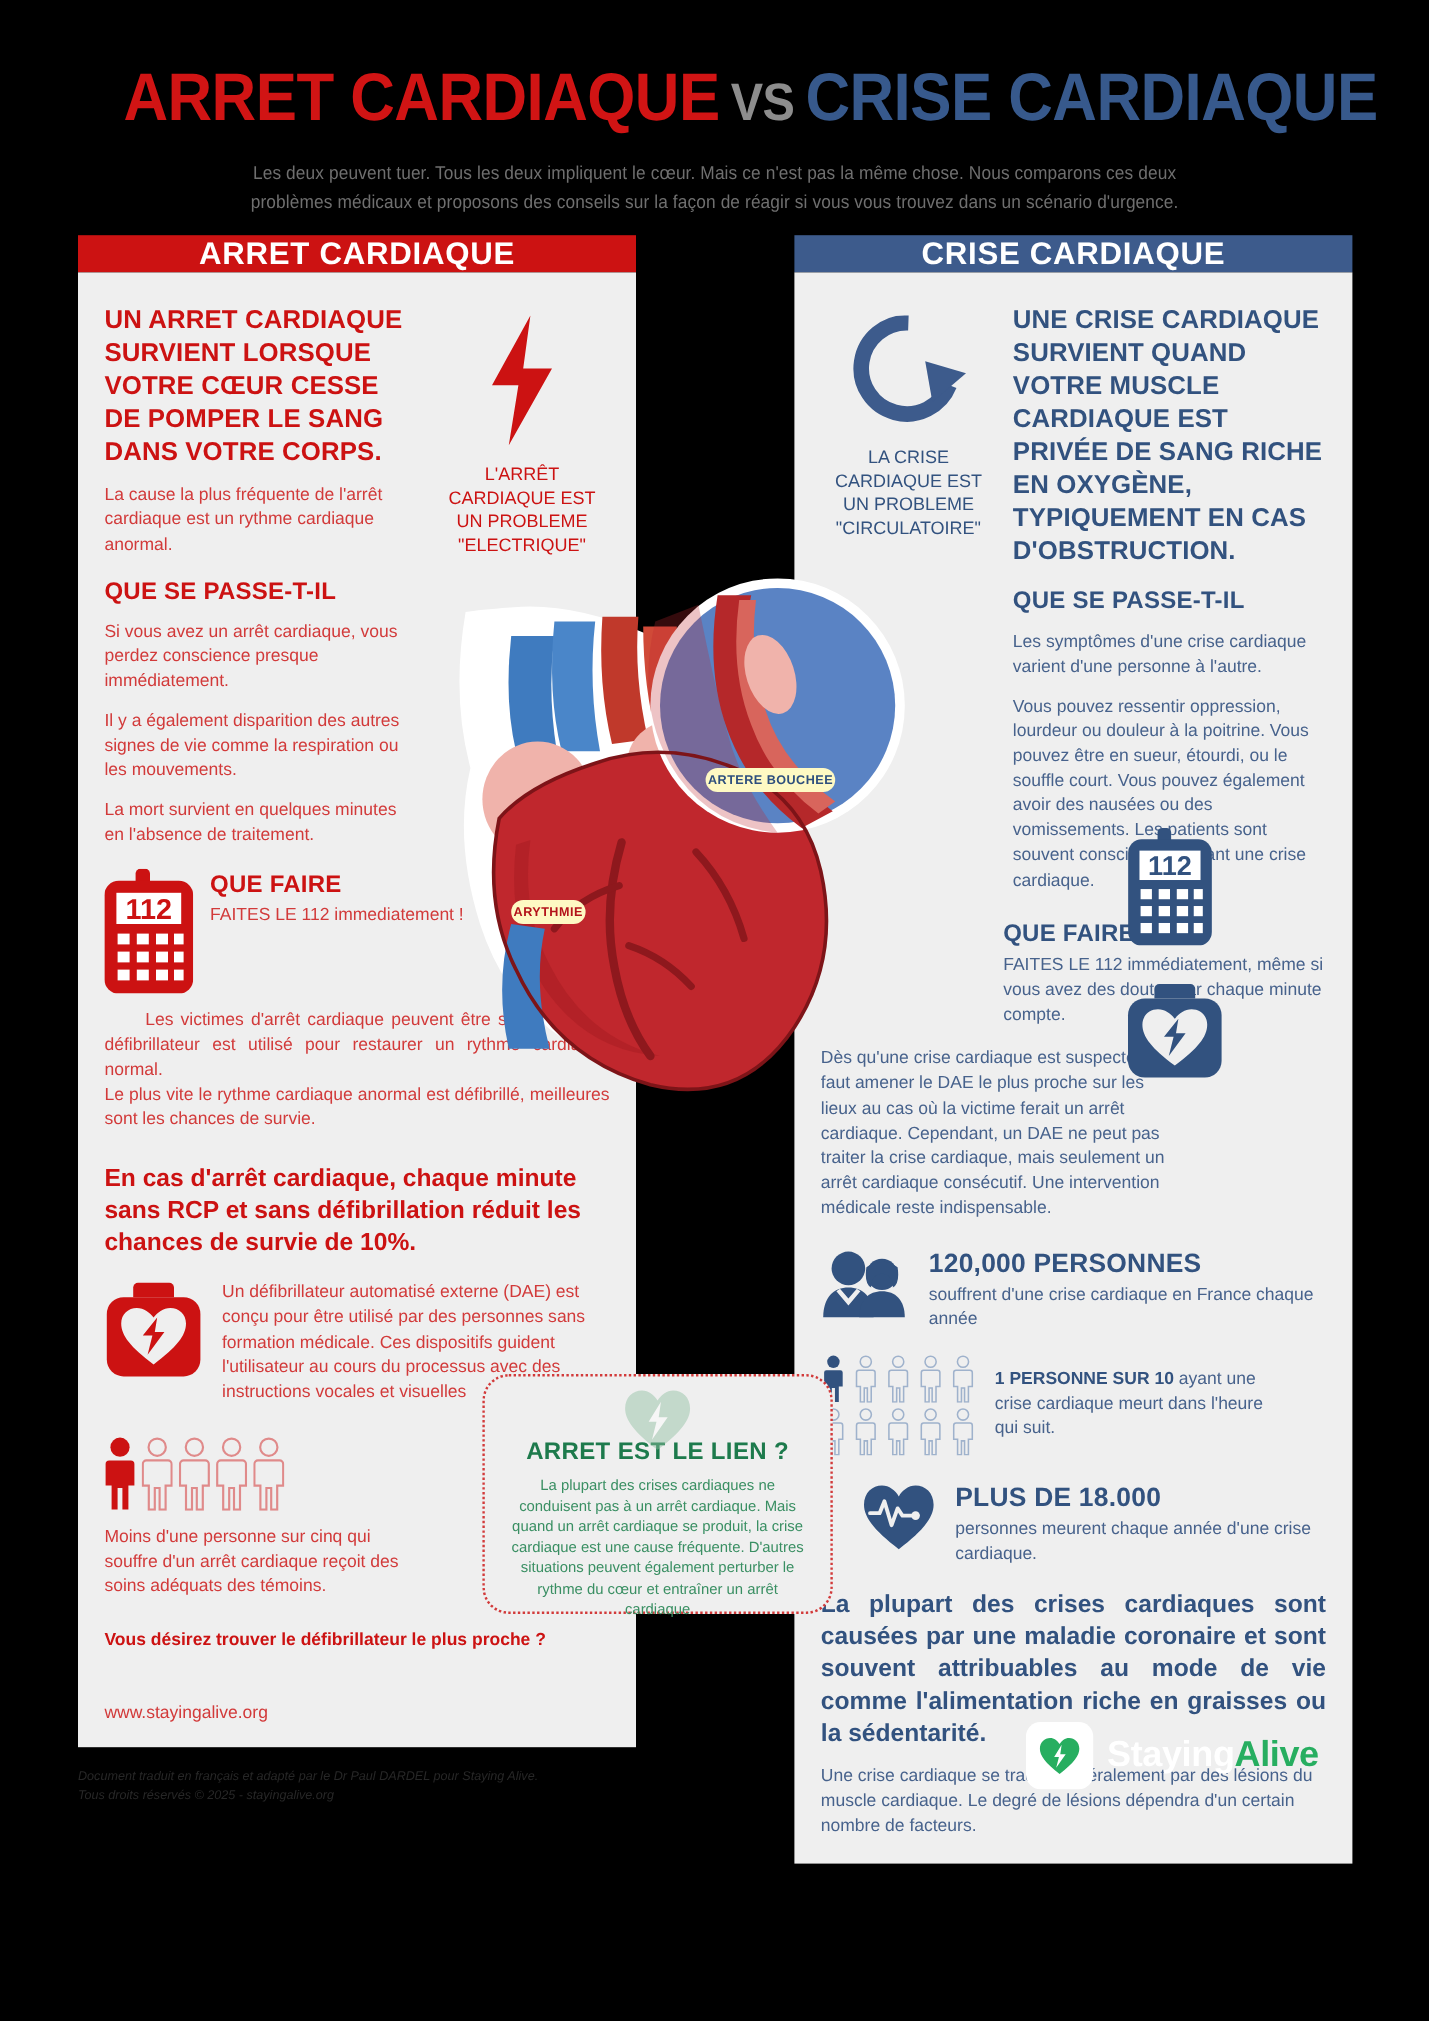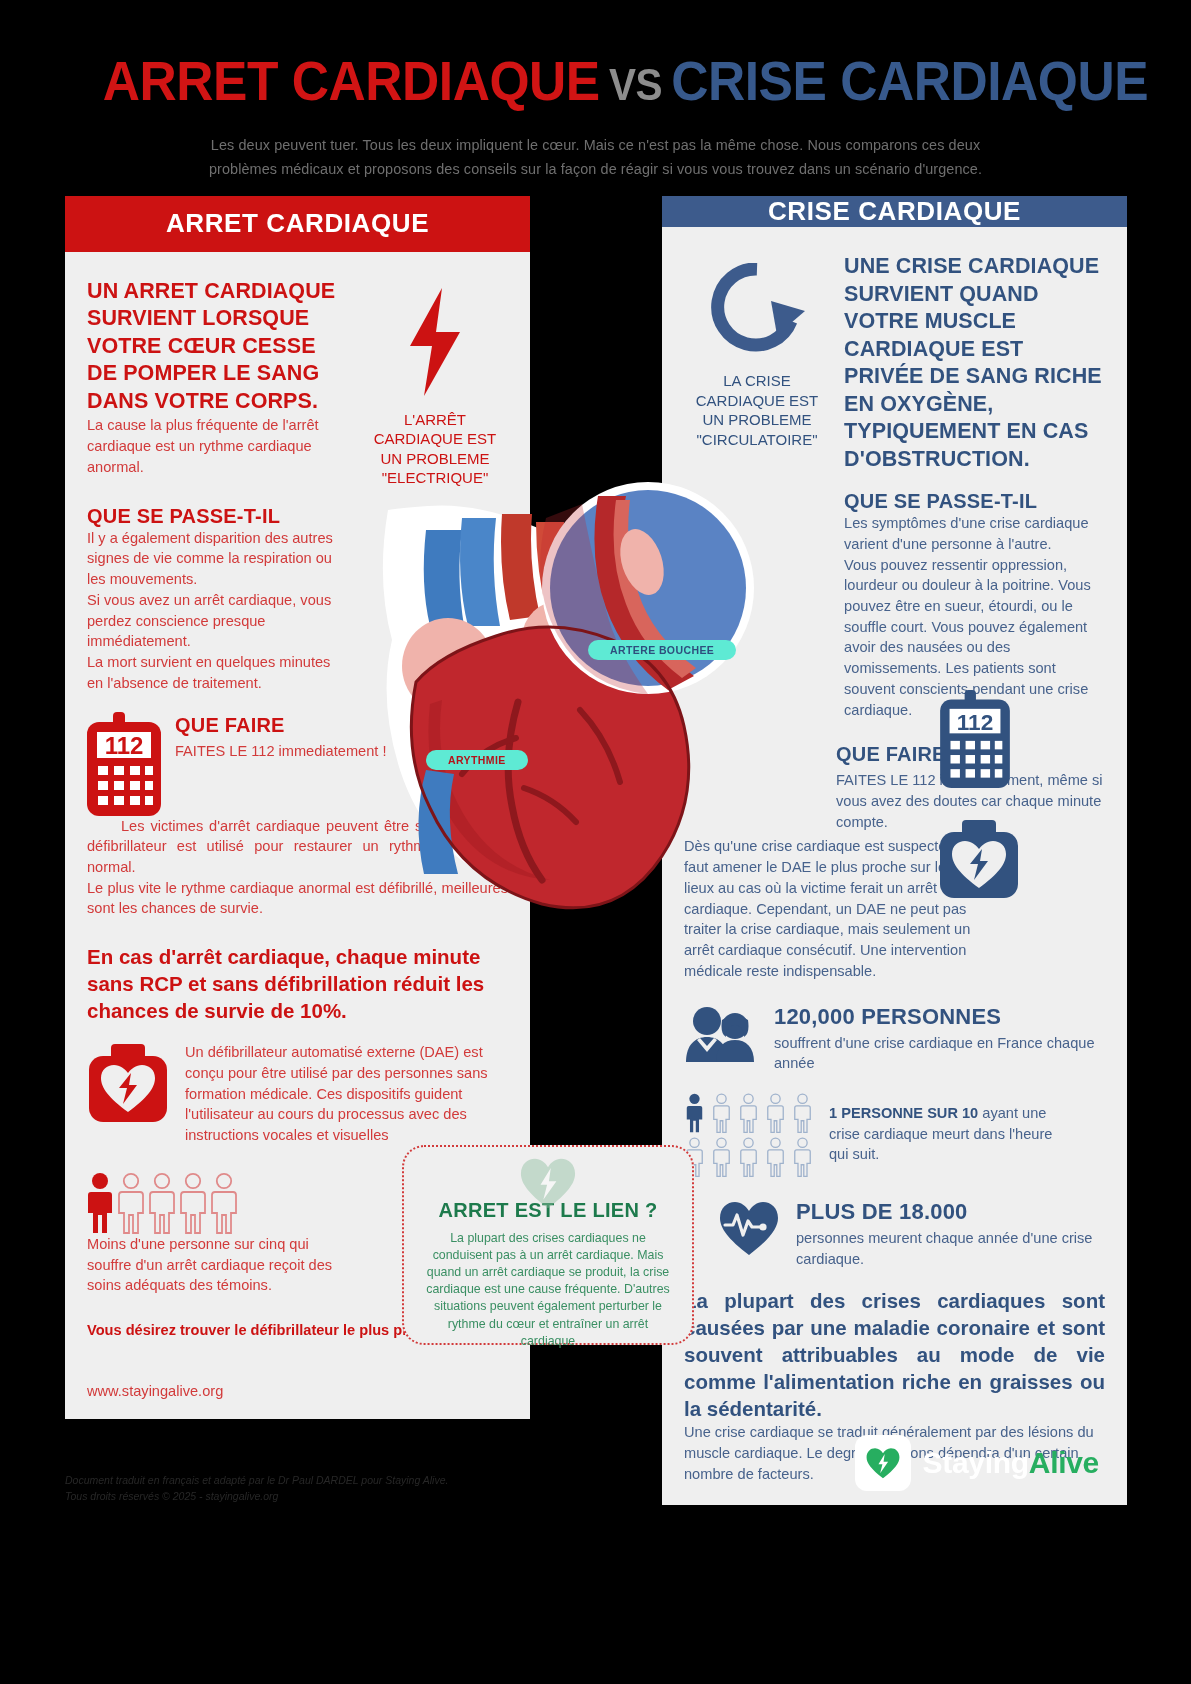--- a/index.html
+++ b/index.html
@@ -83,20 +83,21 @@
     font-weight: 700;
     font-size: 21.5px;
     line-height: 1.28;
     letter-spacing: 0.1px;
   }
   .lede.red  { color: #cc1212; }
   .lede.blue { color: #32527f; }
   .body-txt {
     font-size: 14.6px;
     line-height: 1.42;
+    margin-top: 12px;
   }
   .body-txt.red  { color: #d23a3a; }
   .body-txt.blue { color: #47628c; }
   .sec-h {
     font-family: "Liberation Sans Narrow", "Liberation Sans", sans-serif;
     font-weight: 700;
     font-size: 20px;
     margin-top: 17px;
     letter-spacing: 0.2px;
   }
@@ -162,26 +163,26 @@
   
   .heart-wrap {
     position: absolute;
     left: 330px; top: 470px;
     width: 430px; height: 450px;
     z-index: 5;
     pointer-events: none;
   }
   .label-pill {
     position: absolute;
-    background: #5eead4;
+    background: #fef9c3;
     border-radius: 11px;
     font-family: "Liberation Sans Narrow", "Liberation Sans", sans-serif;
     font-weight: 700;
     font-size: 10.5px;
-    padding: 4px 22px;
+    padding: 4px 2px;
     letter-spacing: 0.4px;
   }
   .pill-arythmie { left: 96px; top: 280px; color: #b3131a; }
   .pill-artere   { left: 258px; top: 170px; color: #2e4f7d; }
 
   
   .callout {
     position: absolute;
     left: 402px; top: 1145px;
     width: 292px; height: 200px;
@@ -276,22 +277,22 @@
           </div>
           <div class="icon-col">
             <svg class="bolt" viewBox="0 0 54 108">
               <polygon points="34,0 2,58 24,58 16,108 52,44 28,44" fill="#cc1212"></polygon>
             </svg>
             <div class="icon-cap red">L'ARRÊT CARDIAQUE EST UN PROBLEME "ELECTRIQUE"</div>
           </div>
         </div>
 
         <div class="sec-h red">QUE SE PASSE-T-IL</div>
+        <div class="body-txt red" style="width:258px">Si vous avez un arrêt cardiaque, vous perdez conscience presque immédiatement.</div>
         <div class="body-txt red" style="width:258px">Il y a également disparition des autres signes de vie comme la respiration ou les mouvements.</div>
-        <div class="body-txt red" style="width:258px">Si vous avez un arrêt cardiaque, vous perdez conscience presque immédiatement.</div>
         <div class="body-txt red" style="width:258px">La mort survient en quelques minutes en l'absence de traitement.</div>
 
         <div class="faire-row">
           <svg class="phone" viewBox="0 0 74 104">
             <rect x="26" y="0" width="12" height="14" rx="4" fill="#cc1212"></rect>
             <rect x="0" y="10" width="74" height="94" rx="12" fill="#cc1212"></rect>
             <rect x="10" y="20" width="54" height="26" fill="#ffffff"></rect>
             <text x="37" y="42" text-anchor="middle" font-family="Liberation Sans, sans-serif" font-size="24" font-weight="700" fill="#cc1212">112</text>
             <g fill="#ffffff">
               <rect x="11" y="54" width="10" height="9"></rect>

